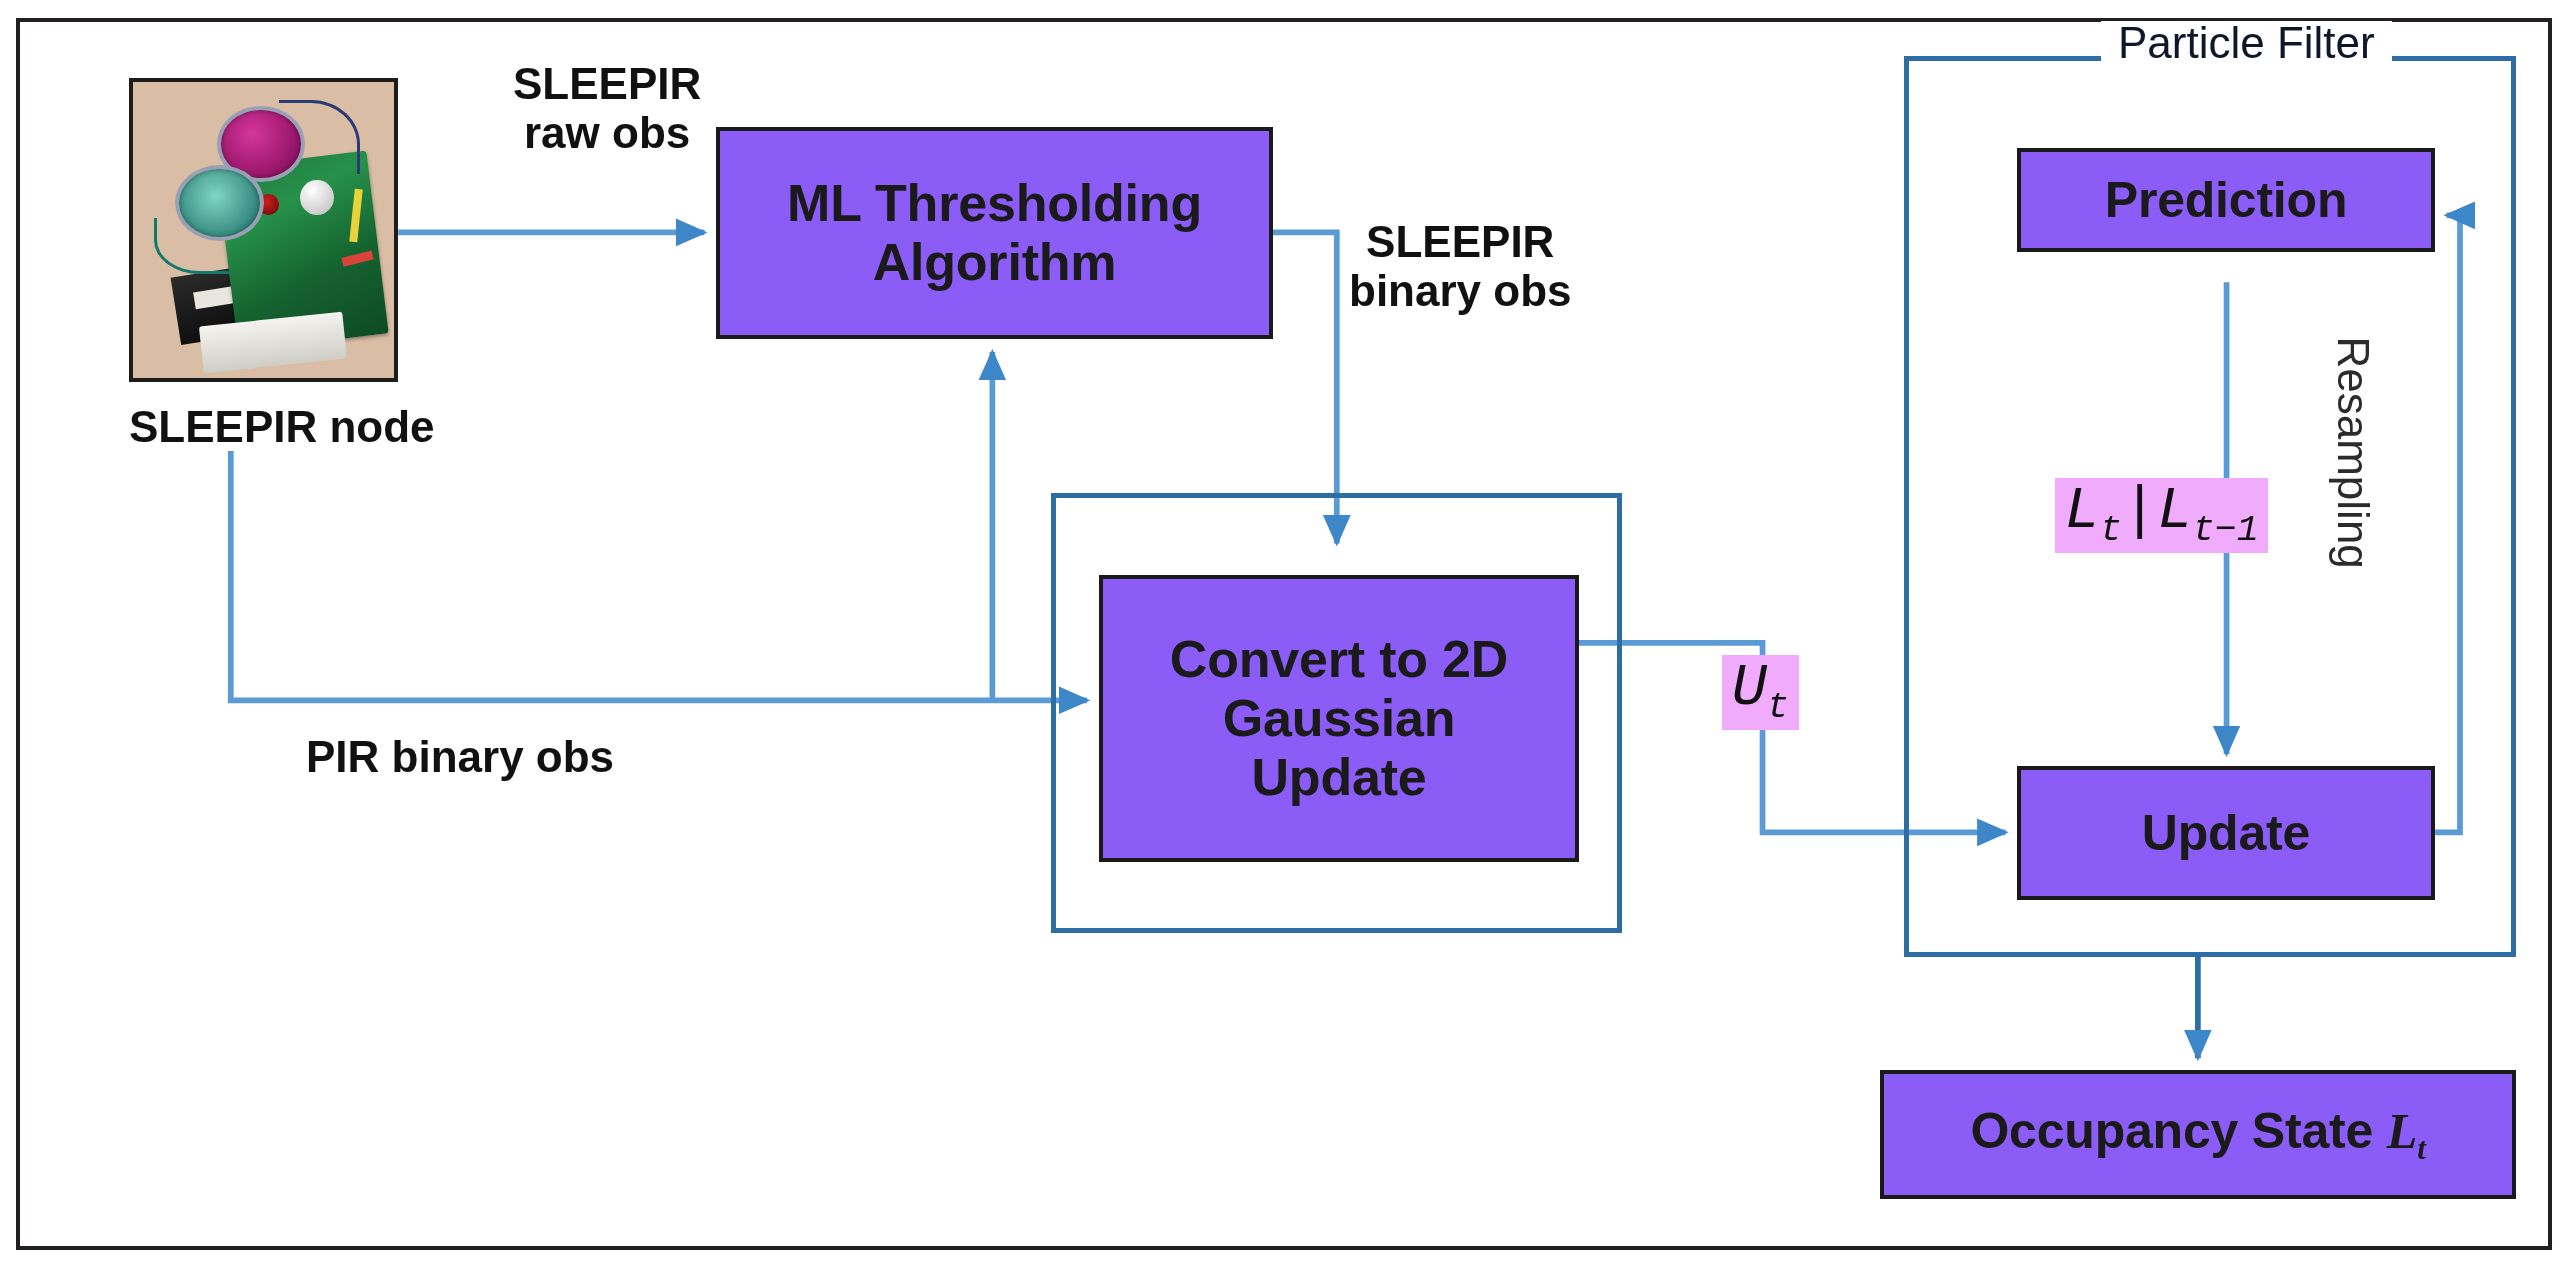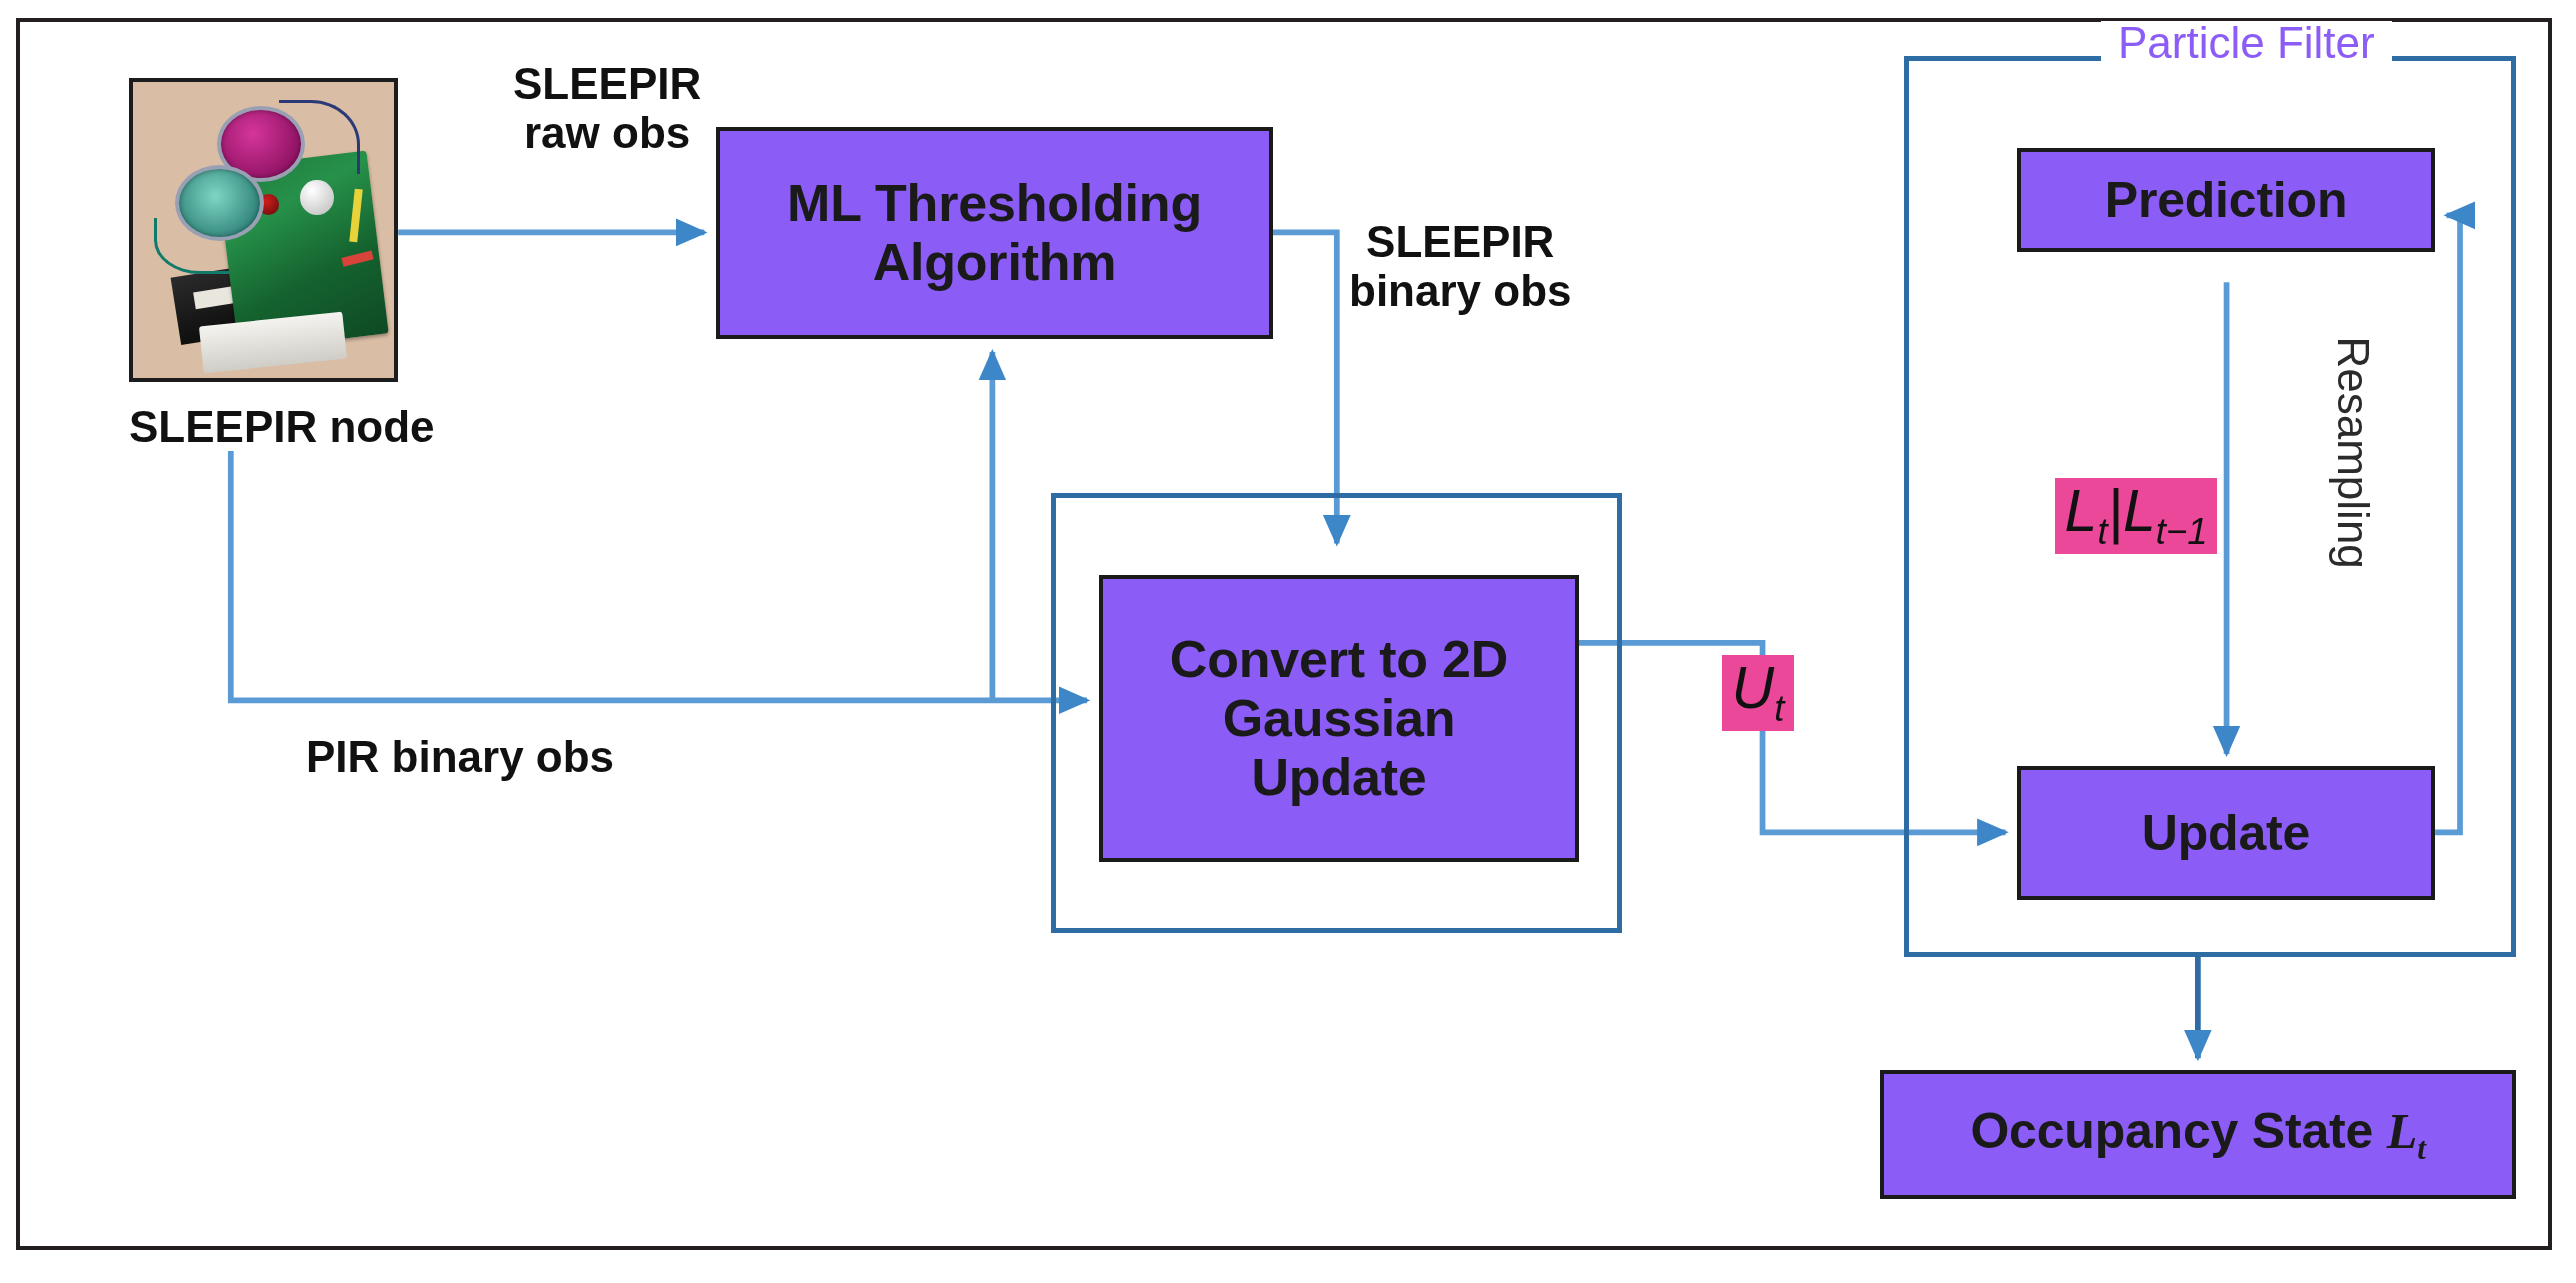--- a/index.html
+++ b/index.html
@@ -145,21 +145,21 @@
     box-sizing:border-box;
     background:transparent;
   }
   #group-sensor  { left:1051px; top:493px; width:571px; height:440px; }
   #group-pf      { left:1904px; top:56px;  width:612px; height:901px; }
 
   
   .gtitle{
     position:absolute;
     background:#ffffff;
-    color:#8b5cf6;
+    color:#0f172a;
     font-size:44px;
     padding:0 17px;
     white-space:nowrap;
     line-height:1;
   }
   #title-sensor{ left:1217px; top:898px; }
   #title-pf    { left:2101px; top:21px;  }
 
   
   .alabel{
@@ -171,24 +171,24 @@
     white-space:nowrap;
     background:#ffffff;
   }
   #lbl-raw    { left:513px;  top:59px;  text-align:center; }
   #lbl-binary { left:1349px; top:217px; text-align:center; }
   #lbl-pir    { left:306px;  top:732px; }
 
   
   .mlabel{
     position:absolute;
-    font-family:Liberation Sans, sans-serif;
+    font-family:Liberation Mono, monospace;
     font-style:italic;
     color:#111111;
-    background:#ec4899;
+    background:#f0abfc;
     white-space:nowrap;
     line-height:1;
     padding:3.8px 9.6px;
   }
   #math-ut   { left:1722px; top:655px; font-size:59px; }
   #math-ltlt { left:2055px; top:478px; font-size:59px; }
   .mlabel sub{ font-size:.62em; font-style:italic; }
 
   
   #lbl-resampling{

